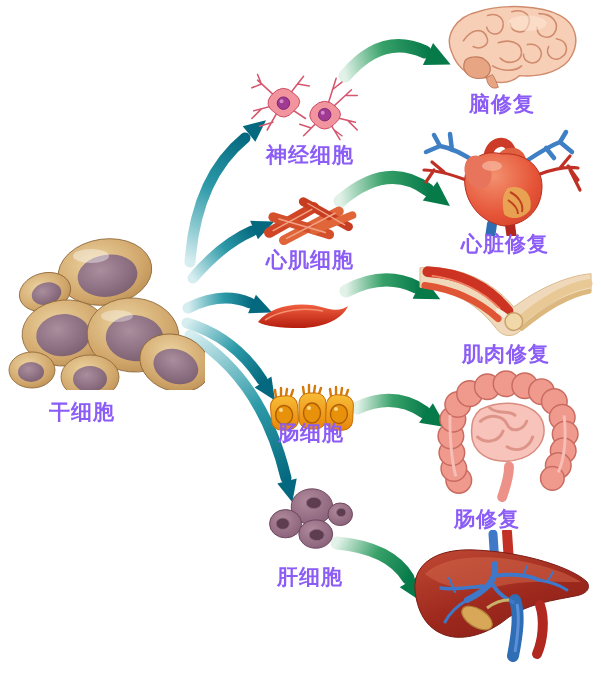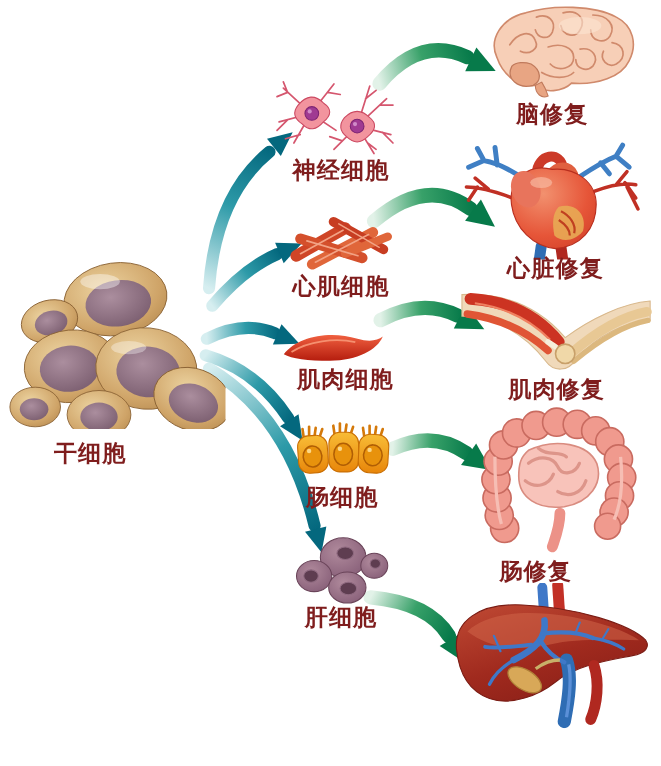--- a/index.html
+++ b/index.html
@@ -4,21 +4,21 @@
 <style>
   html,body{margin:0;padding:0;background:#ffffff;}
   .canvas{
     position:relative;width:601px;height:696px;background:#ffffff;overflow:hidden;
     font-family:"DejaVu Sans",sans-serif;
   }
   .layer{position:absolute;left:0;top:0;}
   .illus{position:absolute;}
   .label{
     position:absolute;transform:translateX(-50%);
-    font-weight:bold;font-size:21px;line-height:1.1;color:#7f1d1d;
+    font-weight:bold;font-size:21px;line-height:1.1;color:#8b5cf6;
     white-space:nowrap;letter-spacing:1px;text-align:center;
   }
 </style>
 </head>
 <body>
 
 <div class="canvas">
 
   <svg class="layer" width="601" height="696" viewBox="0 0 601 696">
     <defs>
@@ -382,21 +382,20 @@
       <path d="M 86 52 C 92 62 98 68 108 72" stroke-width="4"></path>
       <path d="M 50 62 L 44 48 M 118 46 L 122 36 M 142 52 L 148 42" stroke-width="2"></path>
     </g>
     <ellipse cx="72" cy="88" rx="17" ry="9" fill="#d8a858" stroke="#b08038" stroke-width="1.2" transform="rotate(32 72 88)"></ellipse>
     <path d="M 82 78 C 90 72 98 70 104 70" stroke="#c8b068" stroke-width="3" fill="none"></path>
   </svg>
 
   <div class="label" style="left:82px;top:401px">干细胞</div>
   <div class="label" style="left:310px;top:249px">心肌细胞</div>
   <div class="label" style="left:310px;top:144px">神经细胞</div>
-  <div class="label" style="left:314px;top:334px">肌肉细胞</div>
-  <div class="label" style="left:311px;top:441px">肠细胞</div>
-  <div class="label" style="left:310px;top:550px">肝细胞</div>
+  <div class="label" style="left:311px;top:422px">肠细胞</div>
+  <div class="label" style="left:310px;top:566px">肝细胞</div>
   <div class="label" style="left:502px;top:93px">脑修复</div>
   <div class="label" style="left:506px;top:343px">肌肉修复</div>
   <div class="label" style="left:505px;top:233px">心脏修复</div>
   <div class="label" style="left:487px;top:508px">肠修复</div>
 
 </div>
 
 </body></html>

